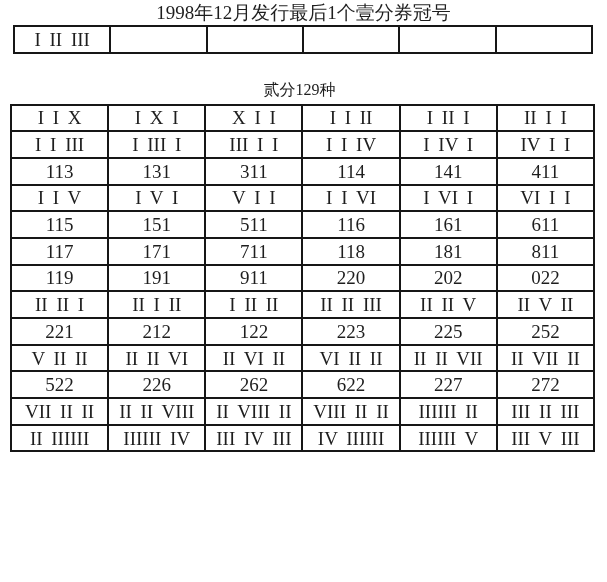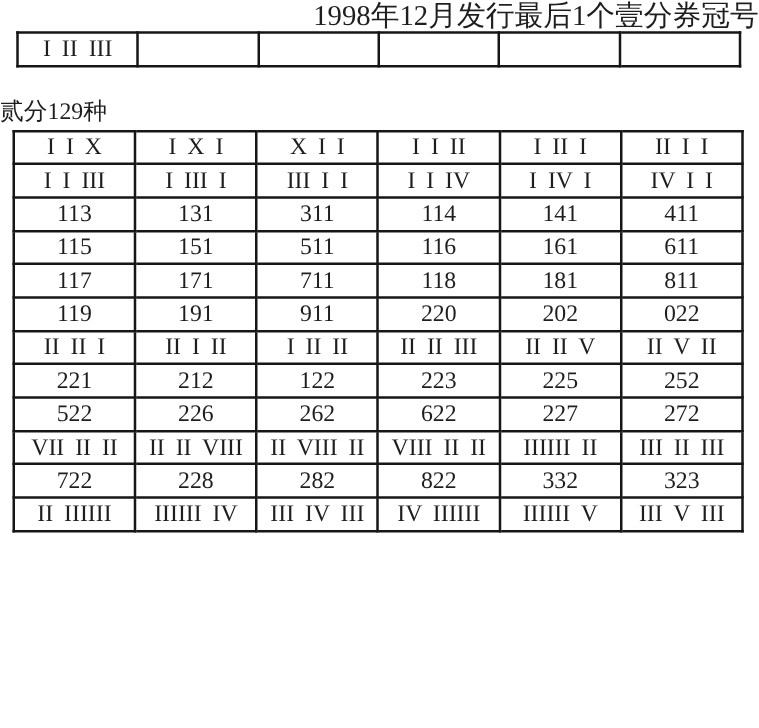--- a/index.html
+++ b/index.html
@@ -10,30 +10,31 @@
   body {
     width: 607px;
     height: 582px;
     overflow: hidden;
     font-family: "Liberation Serif", "DejaVu Serif", serif;
     color: #1e1e1e;
   }
   .doc-title {
     margin: 2px 0 0 0;
     width: 607px;
-    text-align: right;
-    font-size: 23px;
+    text-align: center;
+    font-size: 19px;
     font-weight: normal;
     line-height: 21px;
     white-space: nowrap;
   }
   .section-title {
     margin: 25px 0 0 0;
     width: 599px;
-    font-size: 19px;
+    text-align: center;
+    font-size: 16px;
     font-weight: normal;
     line-height: 22px;
     white-space: nowrap;
   }
   table {
     border-collapse: collapse;
     table-layout: fixed;
     background: #ffffff;
   }
   td {
@@ -98,20 +99,28 @@
       </tr>
       <tr>
         <td>113</td>
         <td>131</td>
         <td>311</td>
         <td>114</td>
         <td>141</td>
         <td>411</td>
       </tr>
       <tr>
+        <td>I I V</td>
+        <td>I V I</td>
+        <td>V I I</td>
+        <td>I I VI</td>
+        <td>I VI I</td>
+        <td>VI I I</td>
+      </tr>
+      <tr>
         <td>115</td>
         <td>151</td>
         <td>511</td>
         <td>116</td>
         <td>161</td>
         <td>611</td>
       </tr>
       <tr>
         <td>117</td>
         <td>171</td>
@@ -138,44 +147,44 @@
       </tr>
       <tr>
         <td>221</td>
         <td>212</td>
         <td>122</td>
         <td>223</td>
         <td>225</td>
         <td>252</td>
       </tr>
       <tr>
+        <td>V II II</td>
+        <td>II II VI</td>
+        <td>II VI II</td>
+        <td>VI II II</td>
+        <td>II II VII</td>
+        <td>II VII II</td>
+      </tr>
+      <tr>
         <td>522</td>
         <td>226</td>
         <td>262</td>
         <td>622</td>
         <td>227</td>
         <td>272</td>
       </tr>
       <tr>
         <td>VII II II</td>
         <td>II II VIII</td>
         <td>II VIII II</td>
         <td>VIII II II</td>
         <td>IIIIII II</td>
         <td>III II III</td>
       </tr>
       <tr>
-        <td>722</td>
-        <td>228</td>
-        <td>282</td>
-        <td>822</td>
-        <td>332</td>
-        <td>323</td>
-      </tr>
-      <tr>
         <td>II IIIIII</td>
         <td>IIIIII IV</td>
         <td>III IV III</td>
         <td>IV IIIIII</td>
         <td>IIIIII V</td>
         <td>III V III</td>
       </tr>
     </tbody>
 </table>
 

